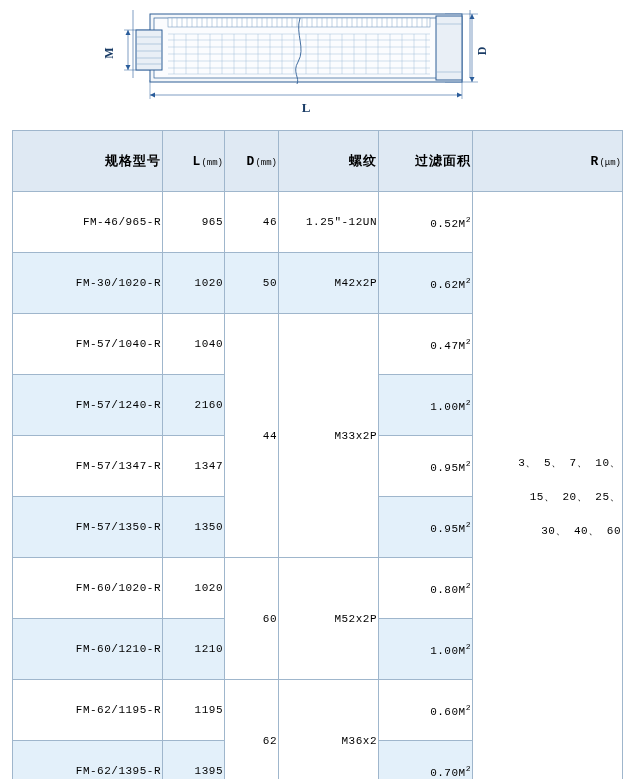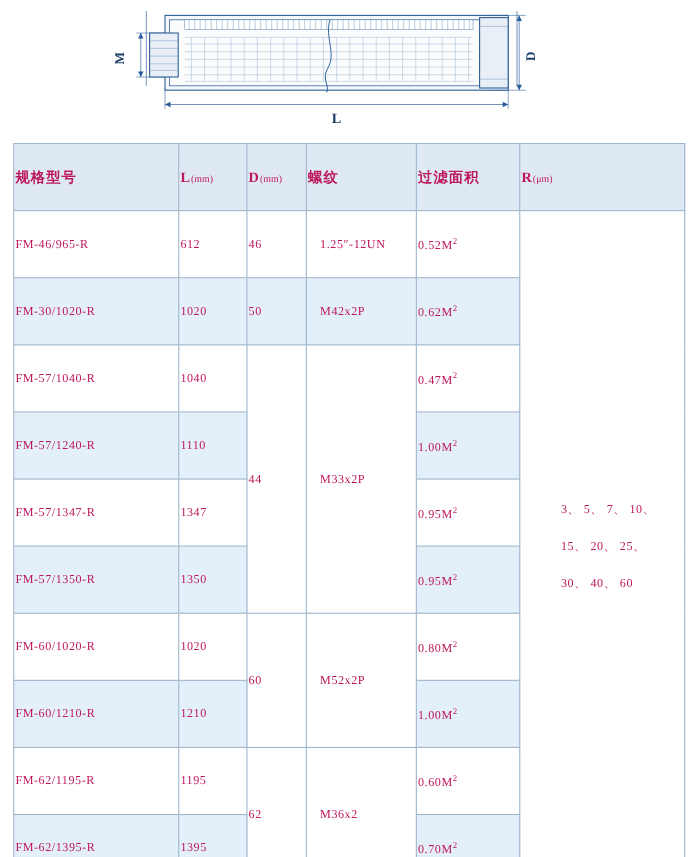--- a/index.html
+++ b/index.html
@@ -31,25 +31,25 @@
     top: 130px;
     width: 610px;
   }
   table.spec {
     border-collapse: collapse;
     width: 610px;
     table-layout: fixed;
   }
   table.spec th, table.spec td {
     border: 1px solid #9fb6cc;
-    text-align: left;
+    text-align: right;
     vertical-align: middle;
     font-size: 11px;
-    color: #be185d;
-    font-family: Liberation Serif, serif;
+    color: #000000;
+    font-family: Liberation Mono, monospace;
   }
   table.spec thead th {
     background: #dfe9f3;
     height: 58px;
     font-size: 13px;
     font-weight: bold;
     letter-spacing: 1px;
   }
   table.spec thead th .unit {
     font-size: 9px;
@@ -248,21 +248,21 @@
           </th>
           <th>
             <span class="hdr-main">R</span><span class="unit">(μm)</span>
           </th>
         </tr>
       </thead>
       <tbody>
 
         <tr>
           <td class="model">FM-46/965-R</td>
-          <td class="num">612</td>
+          <td class="num">965</td>
           <td class="num">46</td>
           <td class="thread">1.25″-12UN</td>
           <td class="area"><span>0.52M</span><sup>2</sup></td>
           <td class="rating" rowspan="10">
             <span class="rline">3、 5、 7、 10、</span>
             <span class="rline">15、 20、 25、</span>
             <span class="rline">30、 40、 60</span>
           </td>
         </tr>
 
@@ -277,21 +277,21 @@
         <tr>
           <td class="model">FM-57/1040-R</td>
           <td class="num">1040</td>
           <td class="num" rowspan="4">44</td>
           <td class="thread" rowspan="4">M33x2P</td>
           <td class="area"><span>0.47M</span><sup>2</sup></td>
         </tr>
 
         <tr class="alt">
           <td class="model">FM-57/1240-R</td>
-          <td class="num">1110</td>
+          <td class="num">2160</td>
           <td class="area"><span>1.00M</span><sup>2</sup></td>
         </tr>
 
         <tr>
           <td class="model">FM-57/1347-R</td>
           <td class="num">1347</td>
           <td class="area"><span>0.95M</span><sup>2</sup></td>
         </tr>
 
         <tr class="alt">

